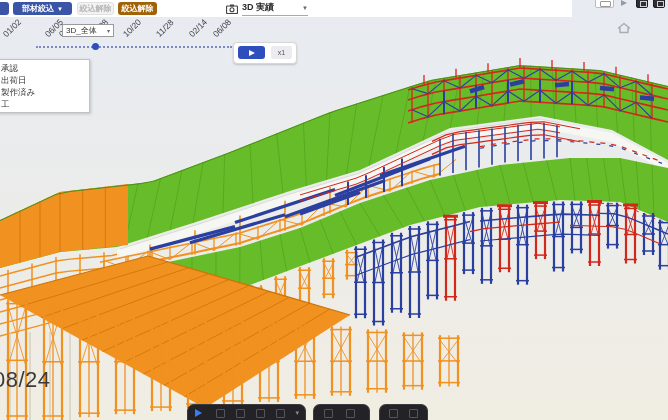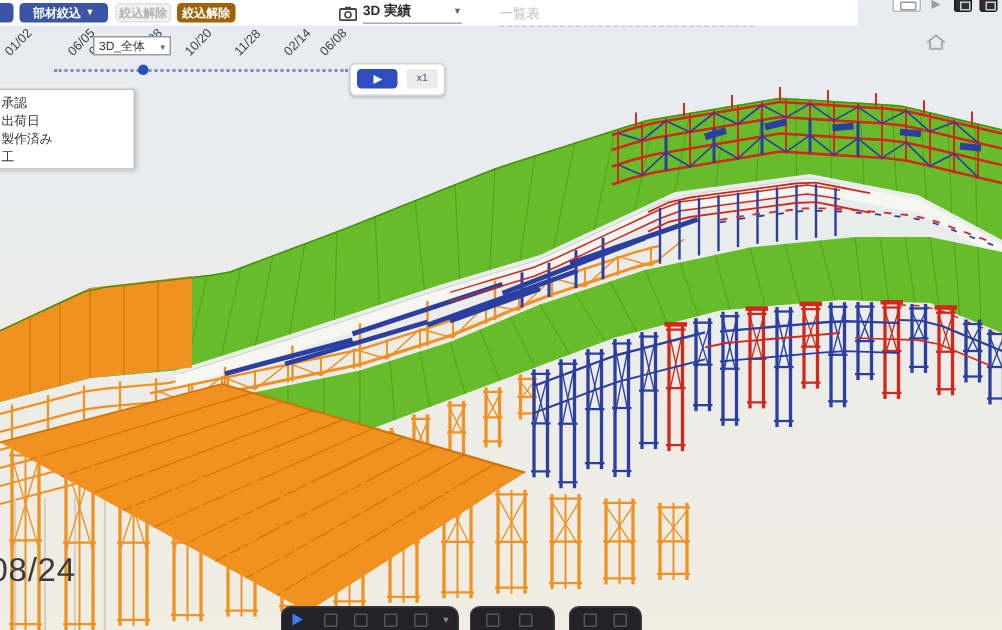--- a/index.html
+++ b/index.html
@@ -626,21 +626,20 @@
       <svg class="cam" viewBox="0 0 12 10">
         <rect x="0.5" y="2" width="11" height="7.5" rx="1" fill="none" stroke="#444" stroke-width="1.2"></rect>
         <rect x="4" y="0.5" width="4" height="2" fill="#444"></rect>
         <circle cx="6" cy="5.8" r="2" fill="none" stroke="#444" stroke-width="1.1"></circle>
       </svg>
       <span class="viewsel-label">
         <span>3D 実績</span>
         <span class="viewsel-caret">▼</span>
       </span>
     </div>
-    <div class="listlink">一覧表</div>
     <div class="tr-icons">
       <span class="tr-btn tr-img"></span>
       <span class="tr-btn tr-play"></span>
       <span class="tr-btn tr-dark"></span>
       <span class="tr-btn tr-dark"></span>
     </div>
   </div>
 
   <span class="tl-date" style="left:-3px;">4</span>
   <span class="tl-date" style="left:8px;">01/02</span>

